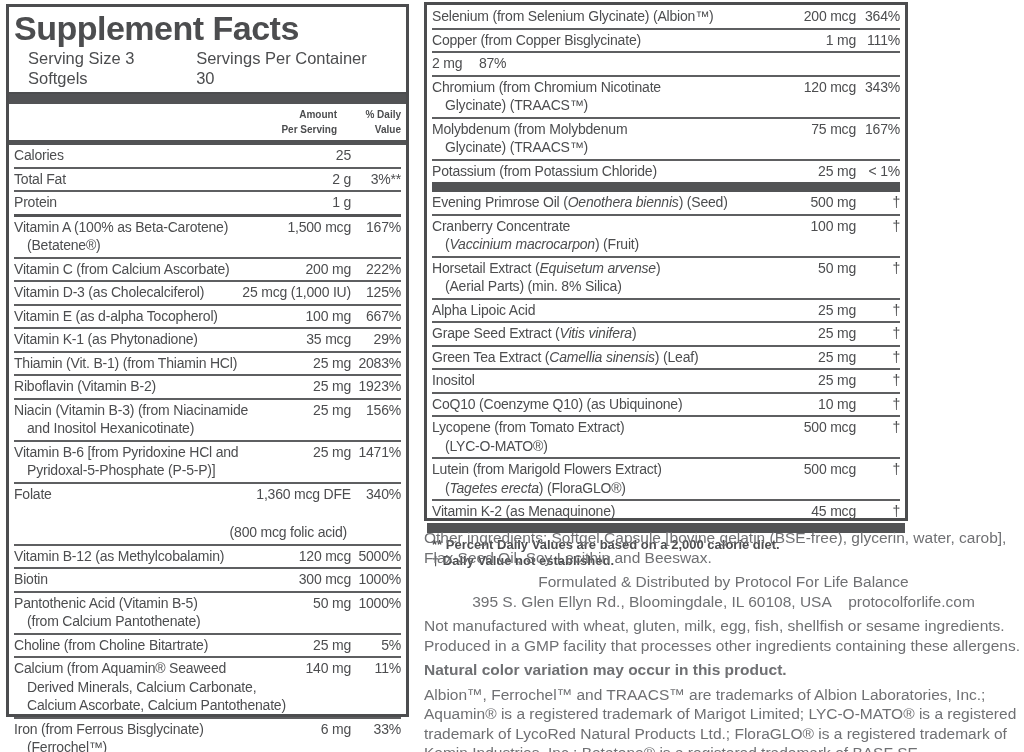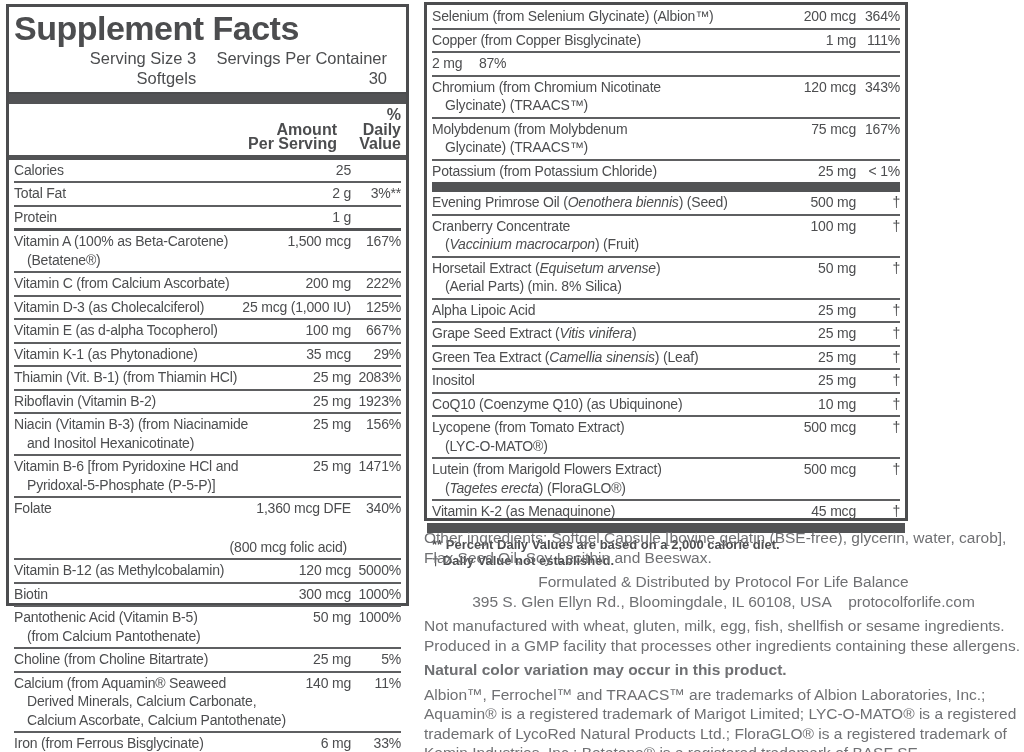--- a/index.html
+++ b/index.html
@@ -7,31 +7,31 @@
     --bar:#525355;
     --rule:#5e5f61;
     --soft:#6f7073;
   }
   *{box-sizing:border-box;margin:0;padding:0}
   html,body{width:1024px;height:752px;background:#ffffff;overflow:hidden;
     font-family:"Liberation Sans", sans-serif;color:var(--ink);}
   body{position:relative;}
 
   .panel{position:absolute;border:3px solid var(--ink);background:#fff;}
-  #left-panel{left:6px;top:4px;width:403px;height:602px;}
+  #left-panel{left:6px;top:4px;width:403px;height:713px;}
   #right-panel{left:424px;top:2px;width:484px;height:519px;}
 
   .sf-title{font-size:34px;font-weight:bold;letter-spacing:-0.5px;padding:2px 5px 1px;line-height:38px;}
   .serving-line{display:flex;justify-content:space-between;font-size:16.5px;line-height:20px;
-    padding:0 19px 4px;border-bottom:2px solid var(--ink);text-align:right;}
+    padding:0 19px 4px;border-bottom:2px solid var(--ink);}
   .bar10{height:10px;background:var(--bar);margin:0;}
   .bar5{height:5px;background:var(--bar);}
   .bar3{height:3px;background:var(--bar);}
   .hdr{display:flex;justify-content:flex-end;align-items:flex-end;gap:12px;
-    padding:4px 5px 3px;font-weight:bold;font-size:16px;line-height:14.5px;text-align:right;}
+    padding:4px 5px 3px;font-weight:bold;font-size:10px;line-height:14.5px;text-align:right;}
   .hdr .hdr-dv{width:52px;}
 
   .rows{padding:0 5px;}
   .row{padding:1px 0 2px;}
   .row.sep{border-top:2px solid var(--rule);}
   .rline{display:flex;align-items:flex-start;}
   .nutrient{flex:1 1 auto;min-width:0;padding-right:4px;}
   .rows{font-size:14px;line-height:18.5px;letter-spacing:-0.2px;}
   .nl{white-space:nowrap;}
   .nl + .nl{padding-left:13px;}

